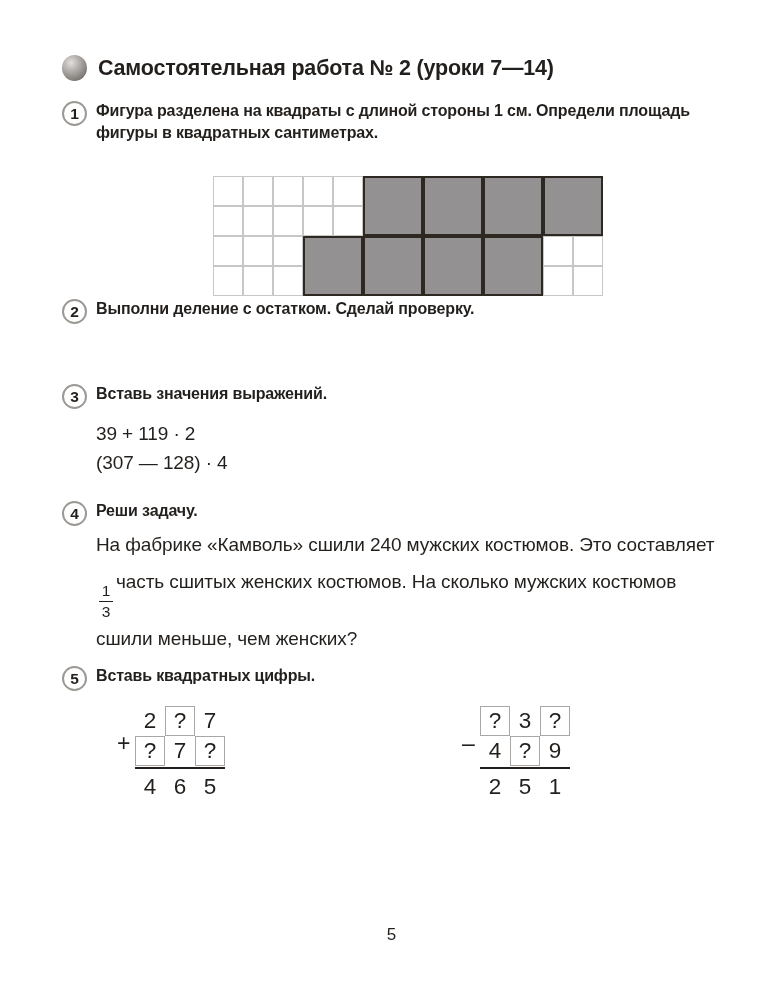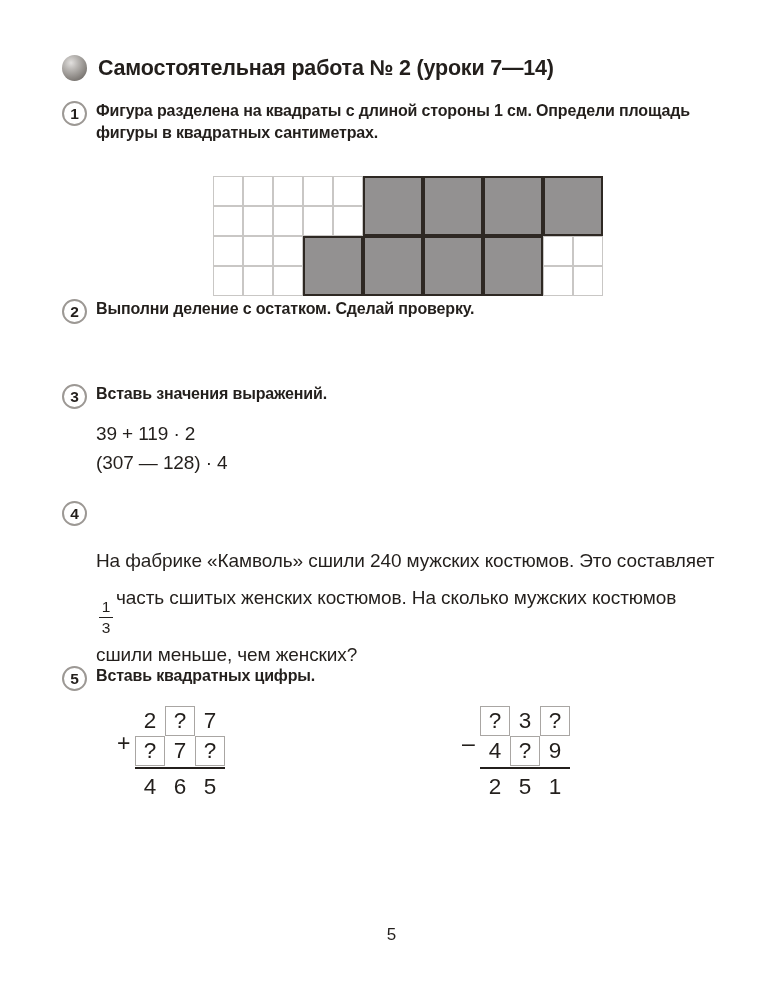--- a/index.html
+++ b/index.html
@@ -308,22 +308,23 @@
       <div class="expr-row">
         <span class="expr-col-a">(307 — 128) · 4</span>
         <span class="expr-col-b"></span>
       </div>
     </div>
   </div>
 
   <div class="task" style="top:500px;">
     <div class="task-head">
       <span class="task-num">4</span>
-    </div>
-    <div class="task-body problem-text" style="margin-top:16px; width:620px;">
+      <span class="task-title">Реши задачу.</span>
+    </div>
+    <div class="task-body problem-text" style="margin-top:0; width:620px;">
       <span>На фабрике «Камволь» сшили 240 мужских костюмов. Это составляет</span><span class="frac">
           <span class="num">1</span>
           <span class="bar"></span>
           <span class="den">3</span>
         </span><span>часть сшитых женских костюмов. На сколько мужских костюмов сшили меньше, чем женских?</span>
     </div>
   </div>
 
   <div class="task" style="top:665px;">
     <div class="task-head">

